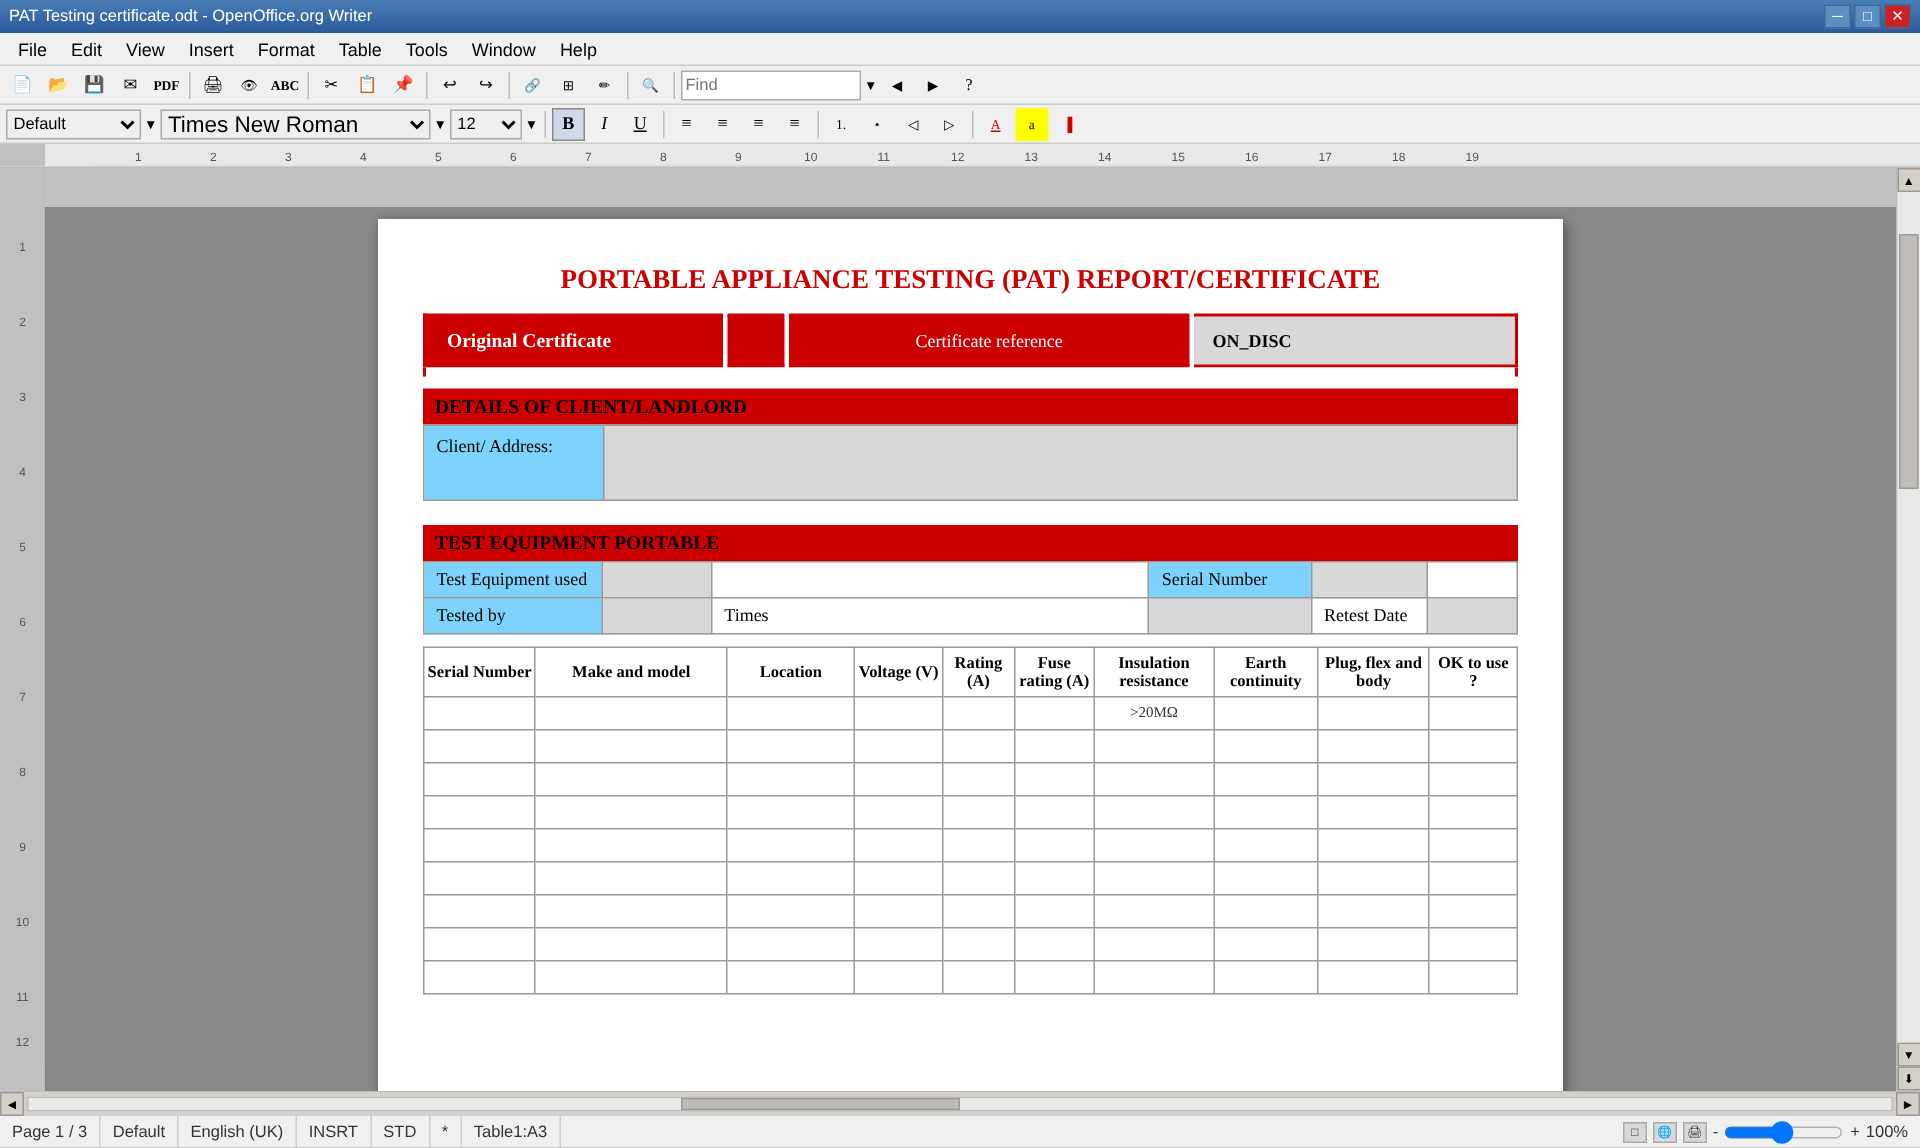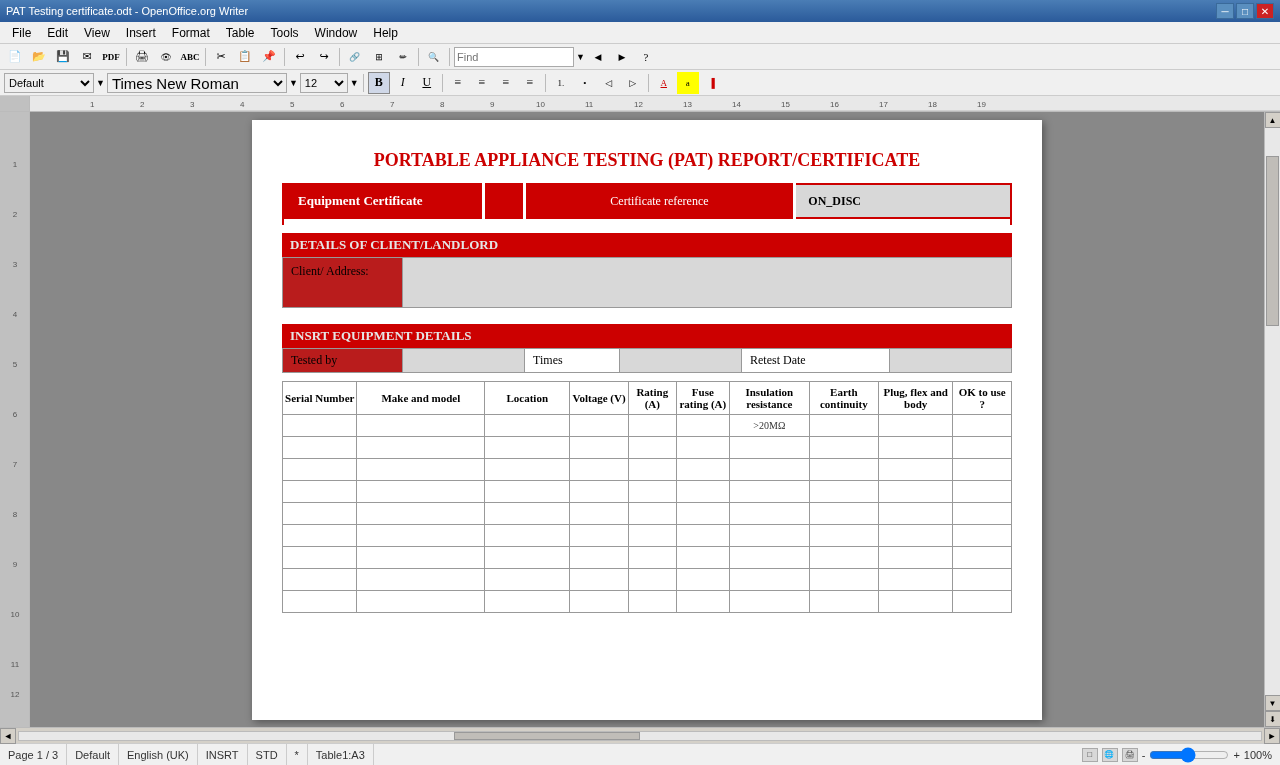--- a/index.html
+++ b/index.html
@@ -146,20 +146,21 @@
       overflow: hidden;
     }
 
     
     #doc-scroll {
       flex: 1;
       background: #888;
       overflow-y: auto;
       overflow-x: auto;
       padding: 10px 20px;
+      margin-top: 26px;
     }
 
     
     #right-scrollbar {
       width: 16px;
       background: #d4d0c8;
       border-left: 1px solid #bbb;
       display: flex;
       flex-direction: column;
       align-items: center;
@@ -180,40 +181,40 @@
       color: #cc0000;
       font-size: 18px;
       font-weight: bold;
       text-align: center;
       padding: 10px 0 12px 0;
       font-family: 'Times New Roman', serif;
     }
 
     .section-header {
       background: #cc0000;
-      color: #e5e5e5;
+      color: #000000;
       font-weight: bold;
       padding: 4px 8px;
       font-size: 13px;
       margin-top: 8px;
     }
 
     .info-table {
       width: 100%;
       border-collapse: collapse;
       border: 1px solid #999;
     }
     .info-table td {
       border: 1px solid #999;
       padding: 4px 8px;
       font-size: 12px;
       vertical-align: top;
     }
     .info-table .label-cell {
-      background: #b91c1c;
+      background: #7dd3fc;
       font-weight: normal;
       white-space: nowrap;
       width: 120px;
     }
     .info-table .value-cell {
       background: #d8d8d8;
       min-width: 60px;
     }
 
     .data-table {
@@ -442,21 +443,21 @@
   <div id="doc-scroll" style="flex:1; background:#888; overflow-y:scroll; overflow-x:auto; padding:8px 20px;">
 
     <div id="doc-page" style="background:white; width:790px; margin:0 auto; padding:20px 30px 30px 30px; box-shadow: 2px 2px 8px rgba(0,0,0,0.4);">
 
       <div class="pat-title">PORTABLE APPLIANCE TESTING (PAT) REPORT/CERTIFICATE</div>
 
       <table style="width:100%; border-collapse:collapse; border: 2px solid #cc0000;">
         <tbody>
             <tr>
           <td style="background:#cc0000; color:white; font-weight:bold; font-size:13px; padding:8px 14px; white-space:nowrap; border-right:3px solid white; width:200px;">
-            <span>Equipment Certificate</span>
+            <span>Original Certificate</span>
           </td>
           <td style="background:#cc0000; flex:1; padding:8px; border-right:3px solid white;"></td>
           <td style="background:#cc0000; color:white; font-size:12px; padding:6px 12px; border-right:3px solid white; text-align:center; white-space:nowrap;">
             <span>Certificate reference</span>
           </td>
           <td style="background:#d8d8d8; padding:6px 12px; font-size:12px; min-width:100px; font-weight:bold;">
             <span>ON_DISC</span>
           </td>
         </tr>
       </tbody>
@@ -472,24 +473,35 @@
           <td class="label-cell" style="width:120px; vertical-align:top; padding:6px 8px;">
             <span>Client/ Address:</span>
           </td>
           <td class="value-cell" style="background:#d8d8d8; height:50px;"></td>
         </tr>
       </tbody>
         </table>
 
       <div style="height:8px;"></div>
 
-      <div class="section-header">INSRT EQUIPMENT DETAILS</div>
+      <div class="section-header">TEST EQUIPMENT PORTABLE</div>
 
       <table class="info-table">
         <tbody>
+            <tr>
+          <td class="label-cell" style="white-space:nowrap;">
+            <span>Test Equipment used</span>
+          </td>
+          <td class="value-cell" style="background:#d8d8d8; width:80px;"></td>
+          <td style="width:40%;"></td>
+          <td class="label-cell" style="white-space:nowrap; width:120px;">
+            <span>Serial Number</span>
+          </td>
+          <td class="value-cell" style="background:#d8d8d8; width:80px;"></td>
+        </tr>
         <tr>
           <td class="label-cell" style="white-space:nowrap;">
             <span>Tested by</span>
           </td>
           <td class="value-cell" style="background:#d8d8d8;"></td>
           <td style="white-space:nowrap; padding:4px 8px;">
             <span>Times</span>
           </td>
           <td class="value-cell" style="background:#d8d8d8;"></td>
           <td style="white-space:nowrap; padding:4px 8px;">

